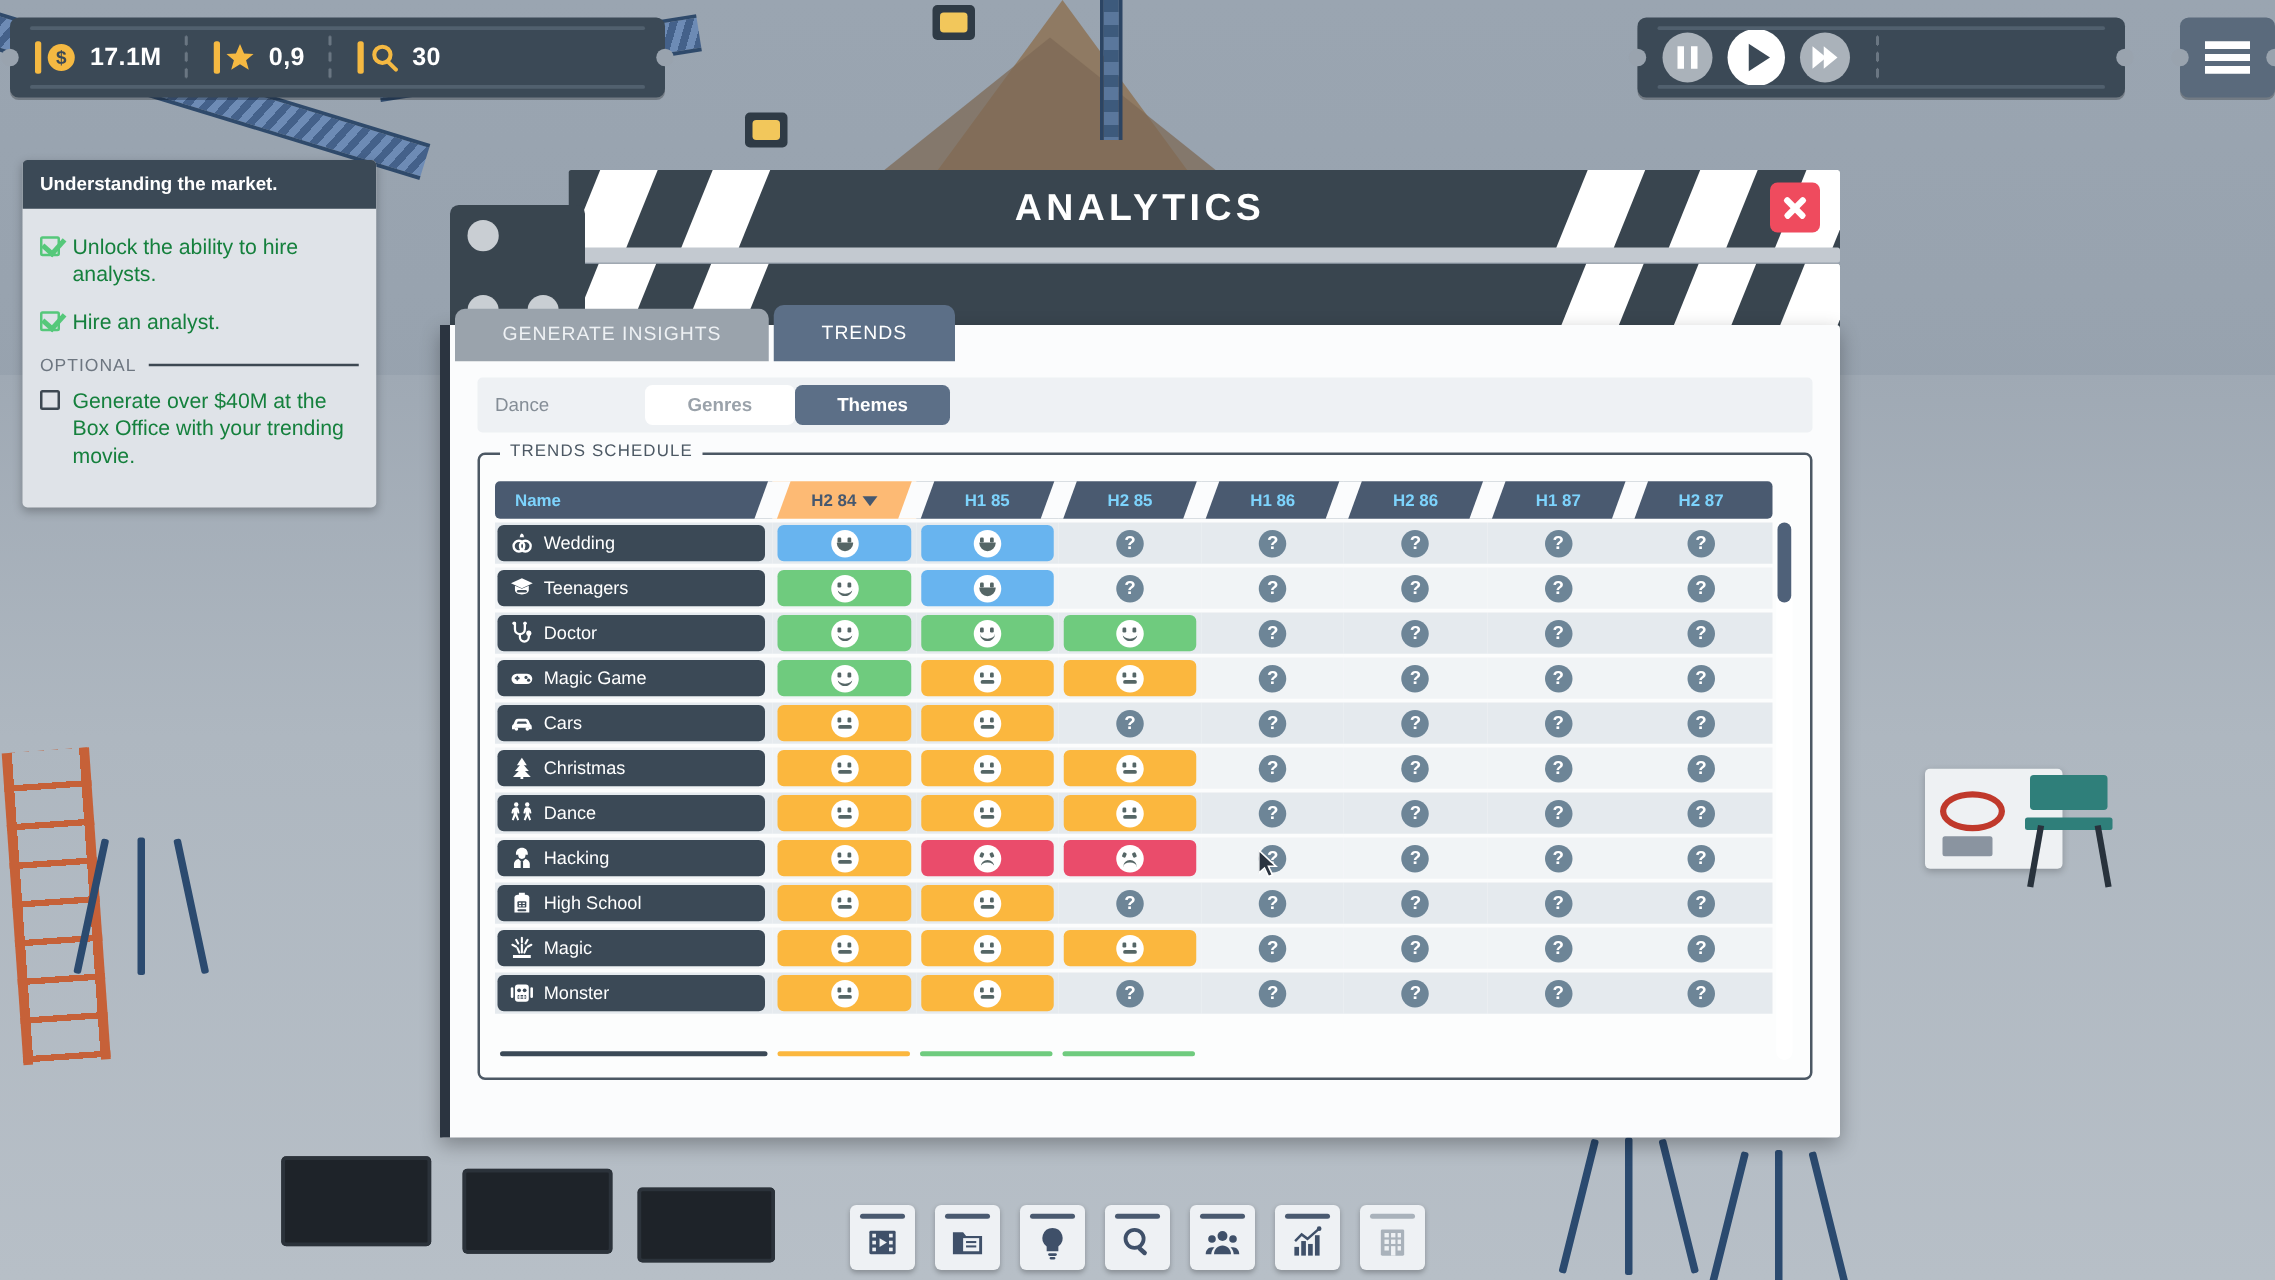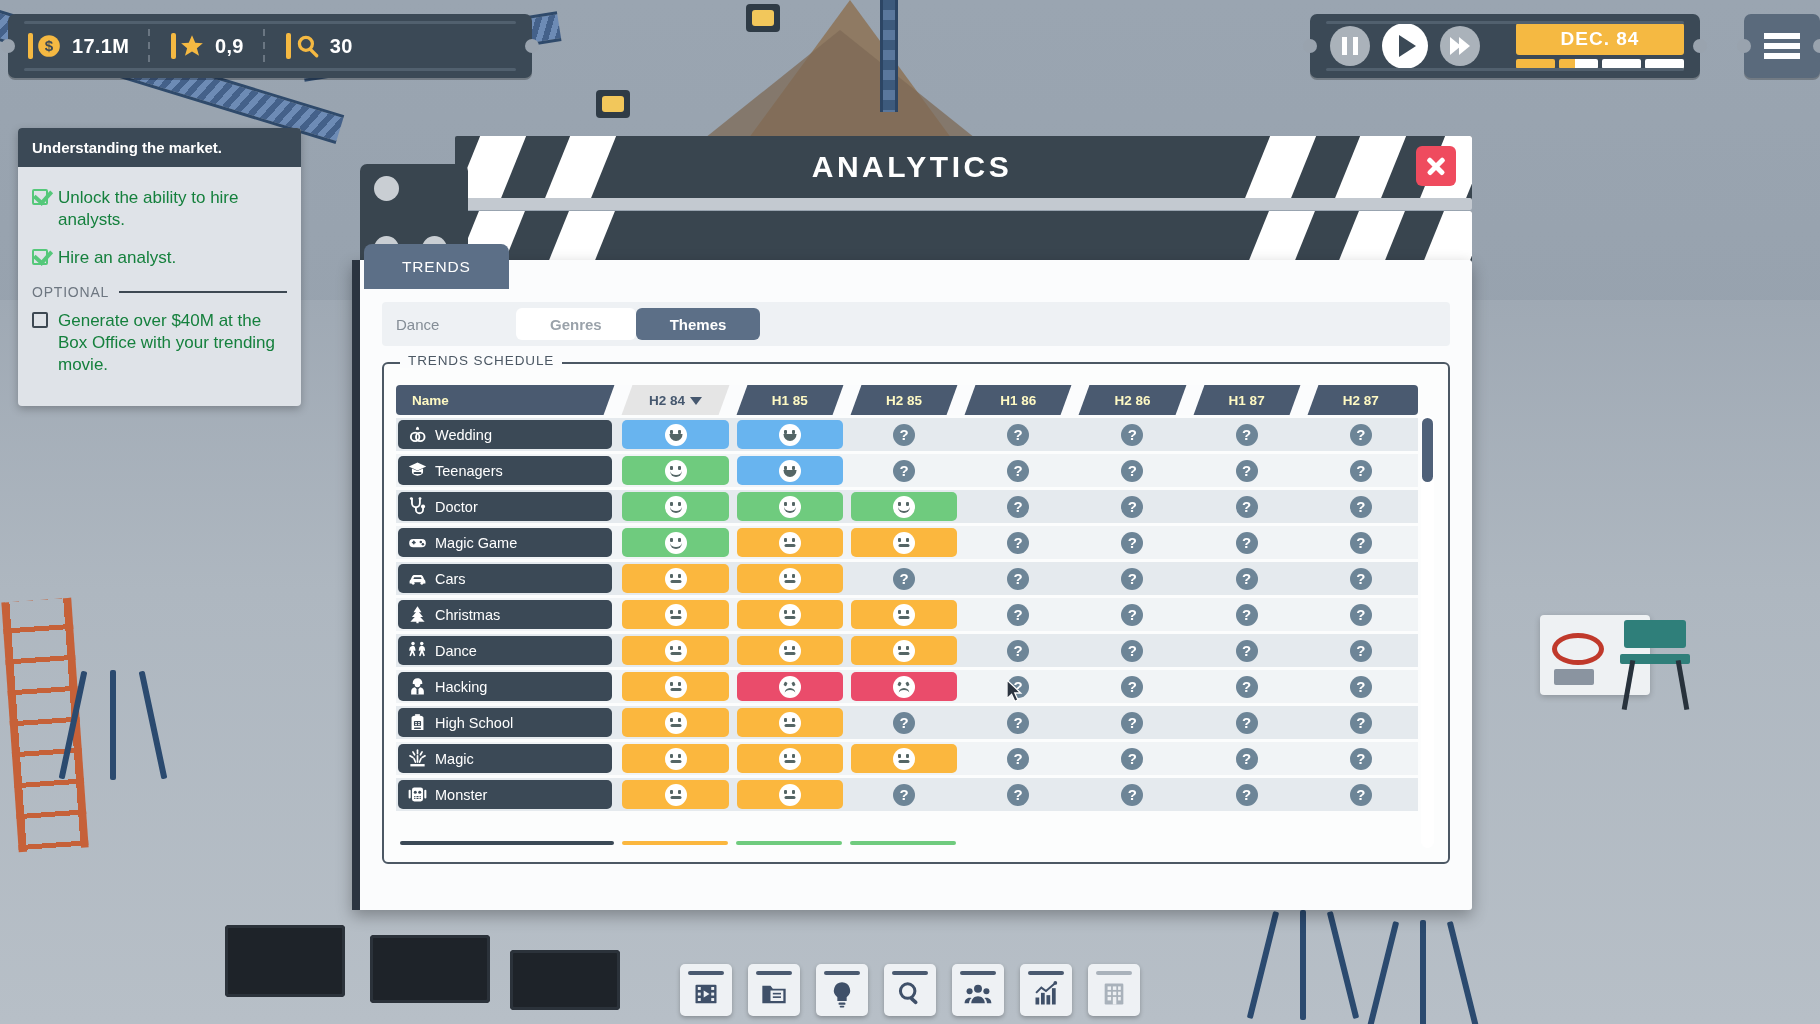--- a/index.html
+++ b/index.html
@@ -209,30 +209,30 @@
     padding:18px 12px 12px 12px; height:502px; background:rgba(255,255,255,.25);
   }
   .legend {
     position:absolute; left:16px; top:-11px; background:#fbfcfd; padding:0 8px;
     font-size:13.5px; letter-spacing:.9px; color:#4c5864;
   }
 
   .table-wrap { position:relative; height:468px; overflow:hidden; }
   table.trends { border-collapse:separate; border-spacing:0 3px; width:1022px; table-layout:fixed; }
   table.trends th {
-    background:#4a5a70; color:#fef9c3; font-size:13.5px; font-weight:bold; height:30px;
+    background:#4a5a70; color:#7dd3fc; font-size:13.5px; font-weight:bold; height:30px;
     position:relative;
   }
   th.name-col { width:222px; text-align:left; padding-left:16px; border-radius:4px 0 0 4px; }
   th.per-col { width:114px; text-align:center; }
   th.per-col:before {
     content:""; position:absolute; left:-9px; top:0; bottom:0; width:18px;
     background:#fbfcfd; transform:skewX(-20deg);
   }
-  th.per-col.sorted { background:#e5e5e5; color:#46586f; }
+  th.per-col.sorted { background:#fdba74; color:#46586f; }
   th.per-col:last-child { border-radius:0 4px 4px 0; }
   th .thtxt { position:relative; z-index:2; }
   .caret { display:inline-block; margin-left:5px; width:0; height:0;
     border-left:6px solid transparent; border-right:6px solid transparent; border-top:8px solid #46586f; vertical-align:middle; }
 
   tbody tr { height:33px; }
   tbody tr:nth-child(odd) td { background:#e5eaee; }
   tbody tr:nth-child(even) td { background:#f1f4f6; }
   tbody td { padding:0; }
   td.namecell { width:222px; }
@@ -383,29 +383,20 @@
           <span class="glyph-pause"></span>
         </button>
       <button class="rbtn active">
           <span class="glyph-play"></span>
         </button>
       <button class="rbtn">
           <span class="glyph-ff"></span>
         </button>
     </div>
     <div class="divider" style="position:relative;width:4px;height:40px;background-image:radial-gradient(#6a7682 45%,transparent 46%);background-size:4px 13px;background-repeat:repeat-y;"></div>
-    <div class="date-box">
-      <div class="date-chip">DEC. 84</div>
-      <div class="date-prog">
-        <span class="on"></span>
-          <span class="half"></span>
-          <span></span>
-          <span></span>
-      </div>
-    </div>
   </div>
 
   <div class="ticket menu-ticket">
     <span class="burger"></span>
   </div>
 </div>
 
 <div class="quest">
   <div class="quest-head">Understanding the market.</div>
   <div class="quest-body">
@@ -458,20 +449,21 @@
     </div>
     <div class="clap-title">ANALYTICS</div>
     <button class="close-btn">
       <span class="close-x"></span>
     </button>
   </div>
 
   <div class="panel">
 
     <div class="tabrow">
+      <button class="tab">GENERATE INSIGHTS</button>
       <button class="tab active">TRENDS</button>
     </div>
 
     <div class="panel-inner">
 
       <div class="filterbar">
         <span class="filter-label">Dance</span>
         <button class="seg">Genres</button>
         <button class="seg active">Themes</button>
       </div>

